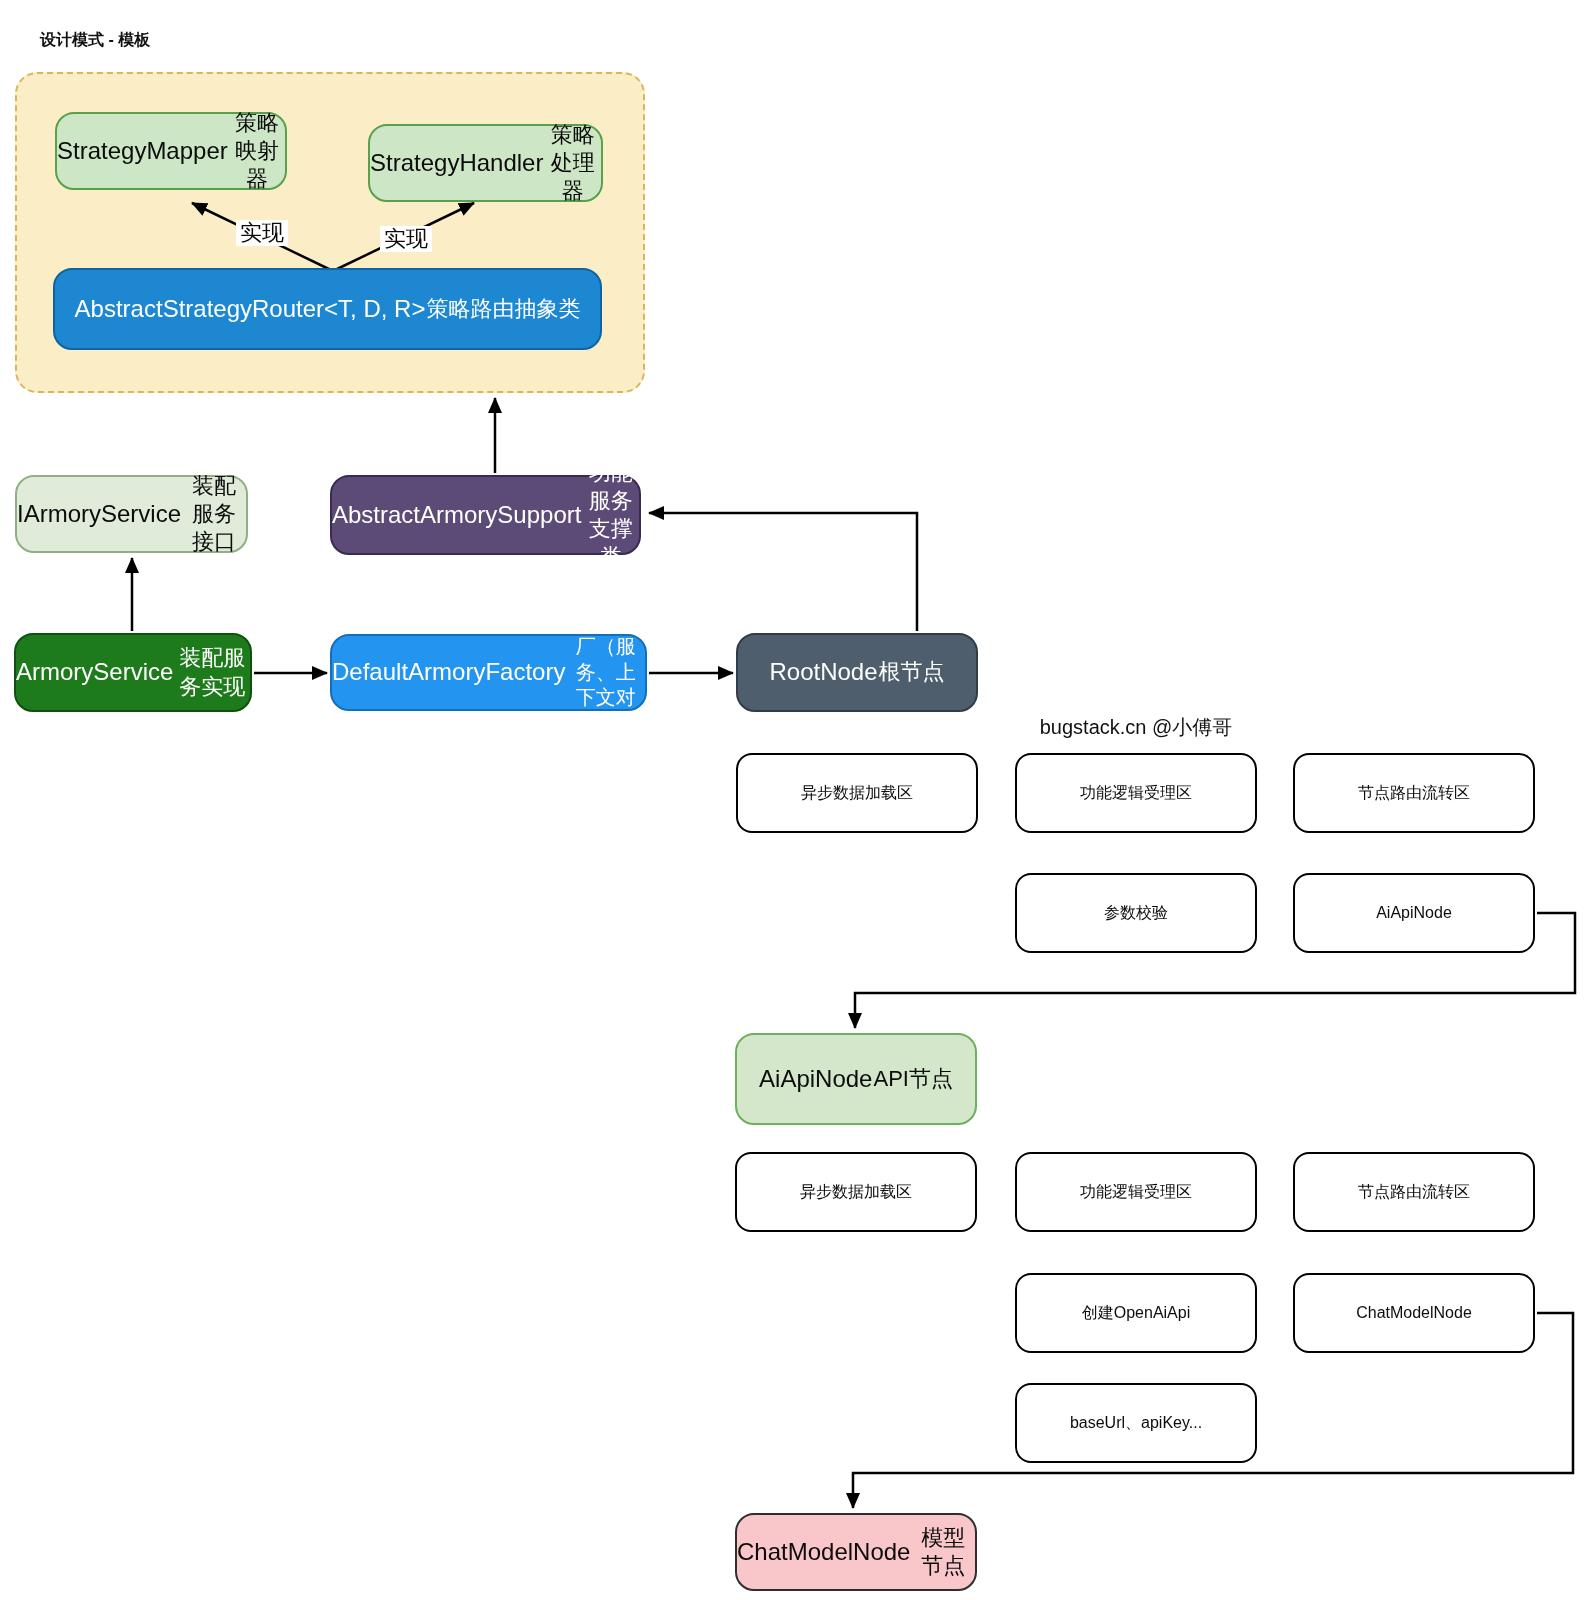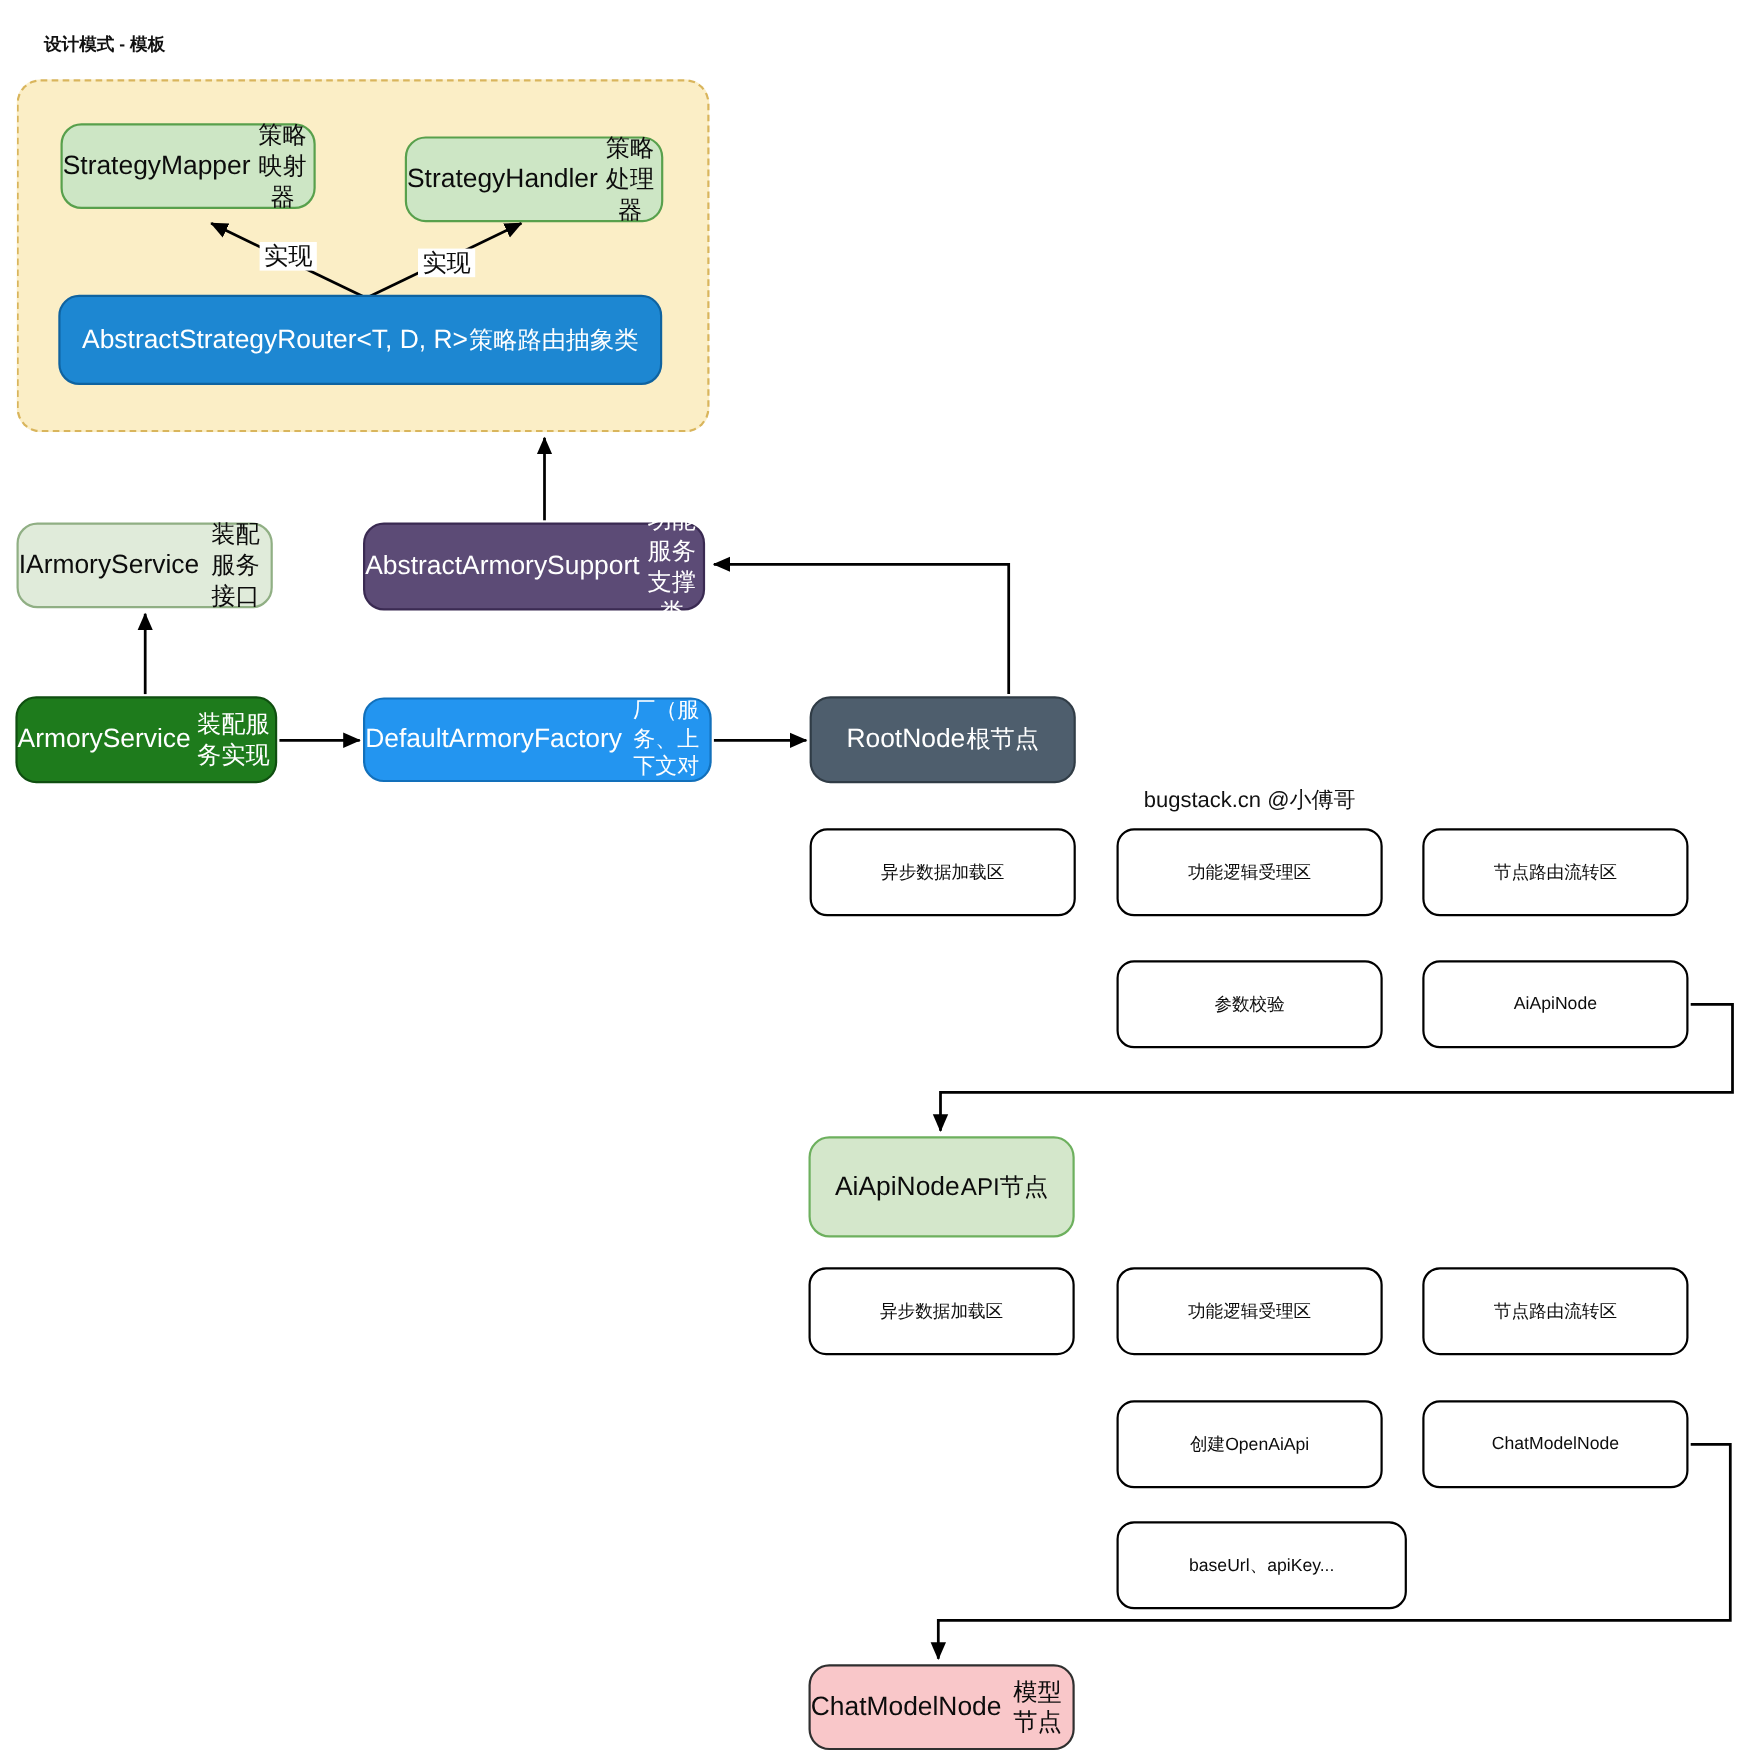--- a/index.html
+++ b/index.html
@@ -106,20 +106,20 @@
   <div class="node api-green" style="left:735px;top:1033px;width:242px;height:92px;">
     <span class="en">AiApiNode</span>
     <span class="zh">API节点</span>
   </div>
 
   <div class="zone" style="left:735px;top:1152px;width:242px;height:80px;">异步数据加载区</div>
   <div class="zone" style="left:1015px;top:1152px;width:242px;height:80px;">功能逻辑受理区</div>
   <div class="zone" style="left:1293px;top:1152px;width:242px;height:80px;">节点路由流转区</div>
   <div class="zone" style="left:1015px;top:1273px;width:242px;height:80px;">创建OpenAiApi</div>
   <div class="zone" style="left:1293px;top:1273px;width:242px;height:80px;">ChatModelNode</div>
-  <div class="zone" style="left:1015px;top:1383px;width:264px;height:80px;">baseUrl、apiKey...</div>
+  <div class="zone" style="left:1015px;top:1383px;width:242px;height:80px;">baseUrl、apiKey...</div>
 
   <div class="node pink" style="left:735px;top:1513px;width:242px;height:78px;">
     <span class="en">ChatModelNode</span>
     <span class="zh">模型节点</span>
   </div>
 
 </div>
 
 </body></html>

